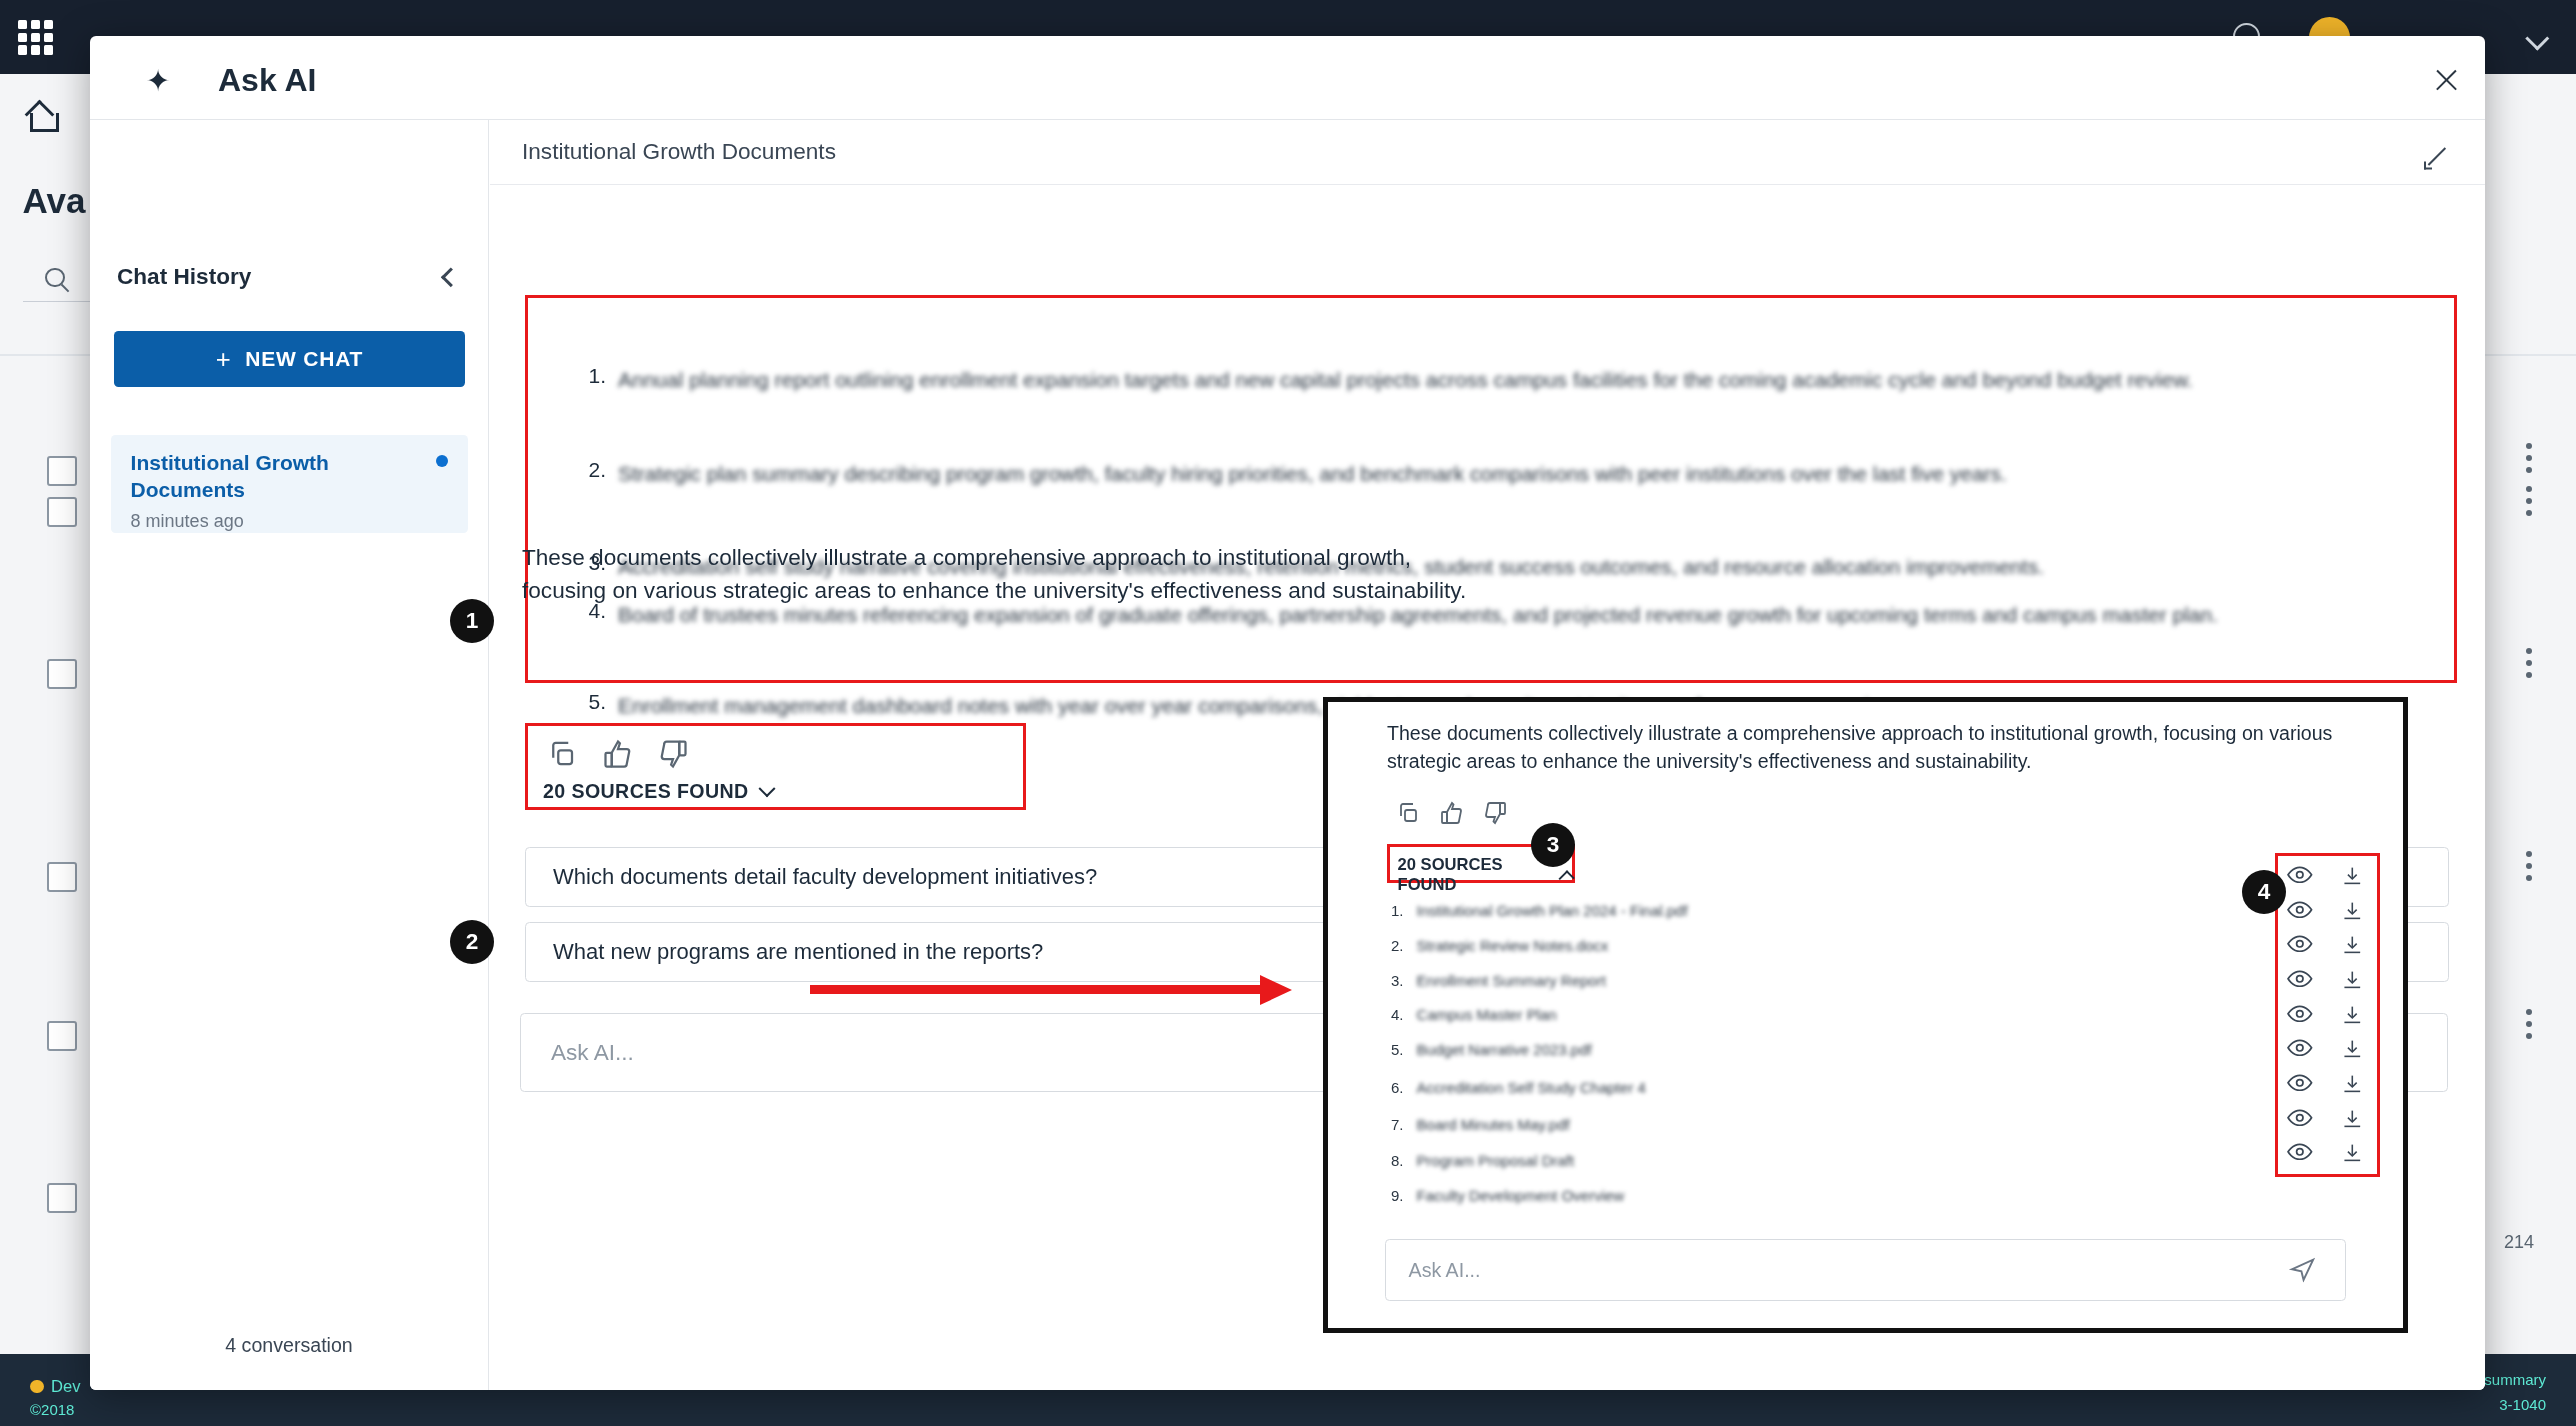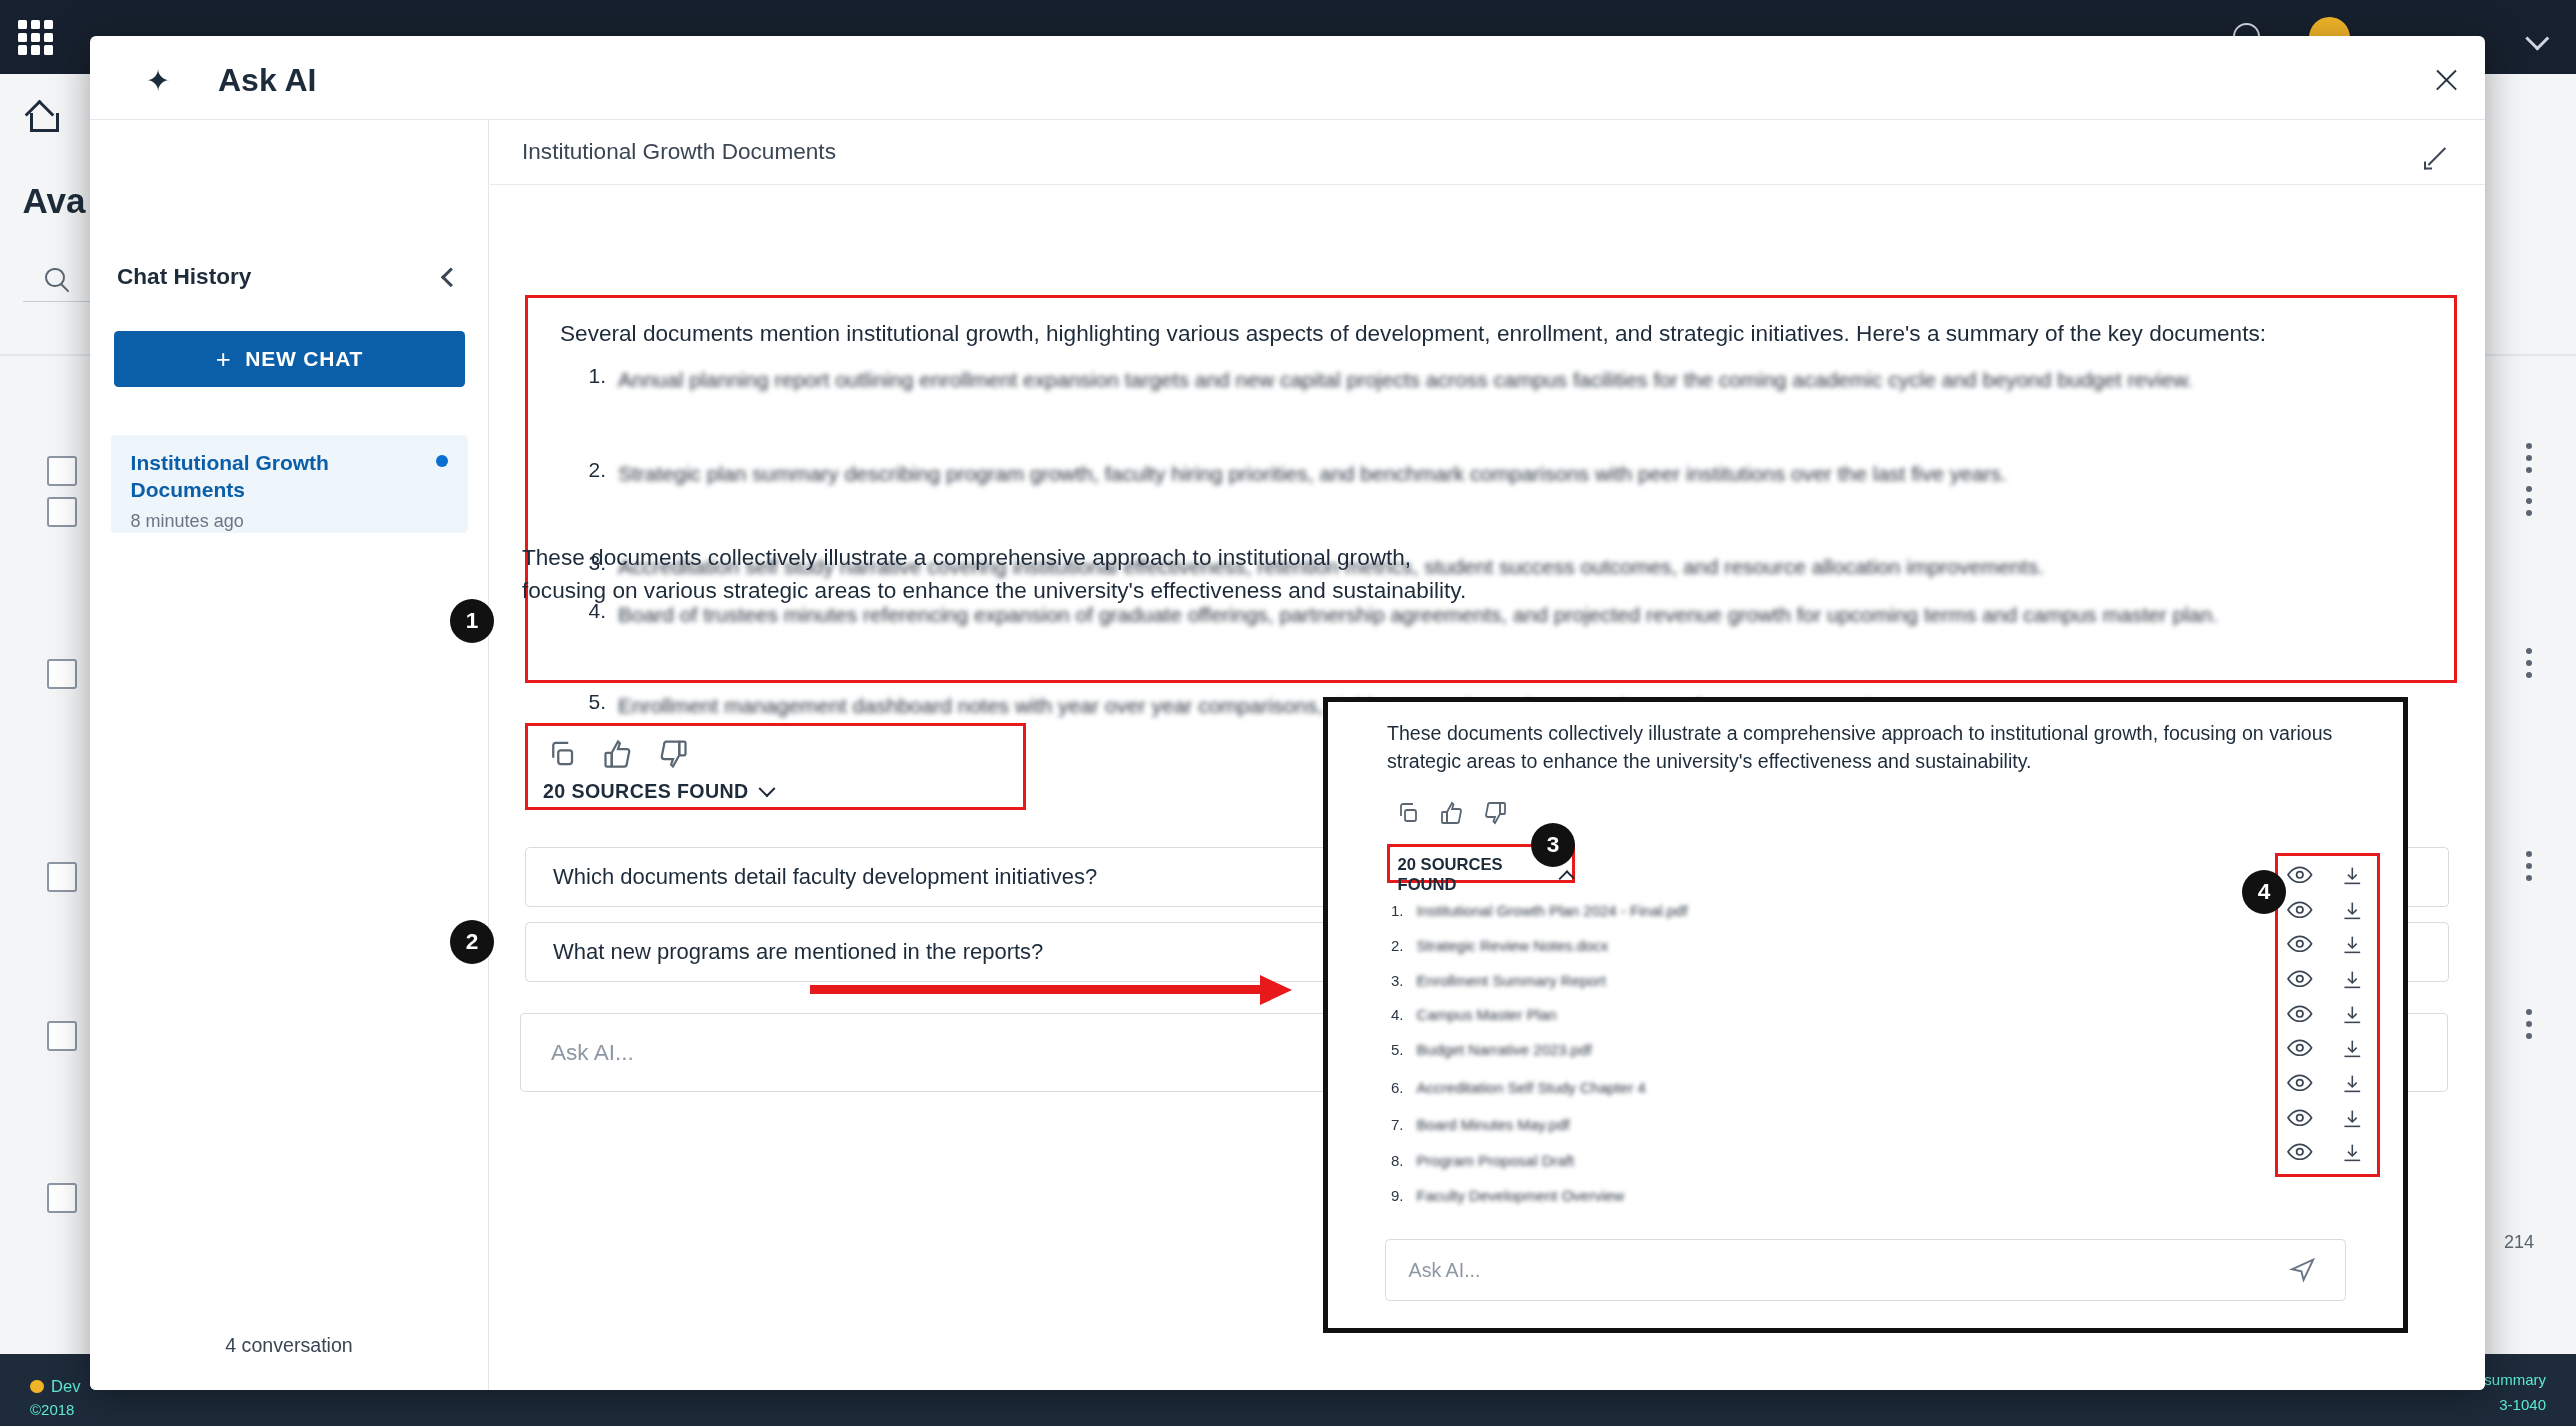--- a/index.html
+++ b/index.html
@@ -417,21 +417,20 @@
 
   <div id="chat-main">
 
     <div id="doc-header">
       <div id="doc-title">Institutional Growth Documents</div>
       <div id="edit-pencil"></div>
     </div>
 
 
     <div id="answer-block">
-      <div id="answer-intro">Several documents mention institutional growth, highlighting various aspects of development, enrollment, and strategic initiatives. Here's a summary of the key documents:</div>
 
       <div class="blurred-item" style="top:66px;">
         <span class="num">1.</span>
         <span class="txt">Annual planning report outlining enrollment expansion targets and new capital projects across campus facilities for the coming academic cycle and beyond budget review.</span>
       </div>
       <div class="blurred-item" style="top:160px;">
         <span class="num">2.</span>
         <span class="txt">Strategic plan summary describing program growth, faculty hiring priorities, and benchmark comparisons with peer institutions over the last five years.</span>
       </div>
       <div class="blurred-item" style="top:253px;">

